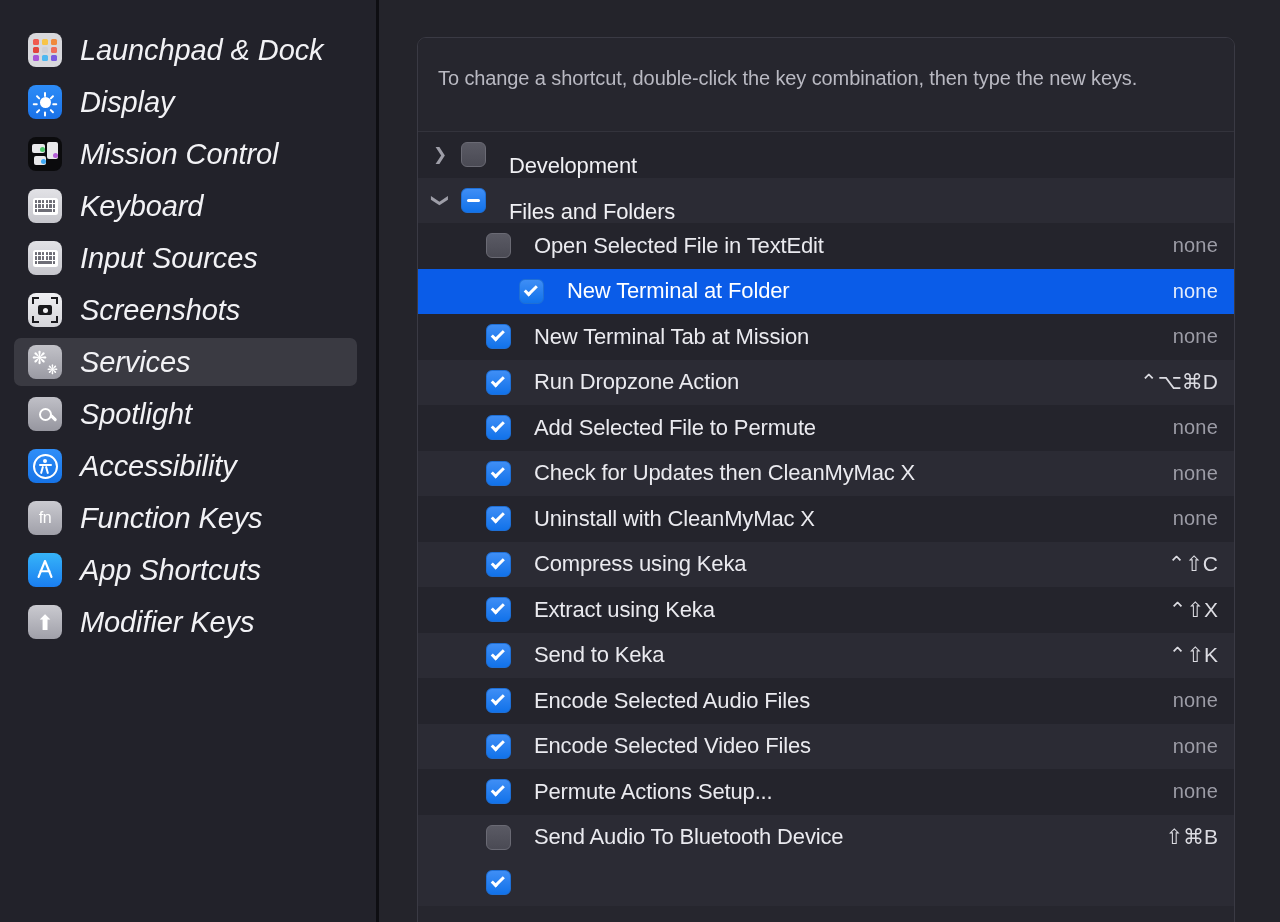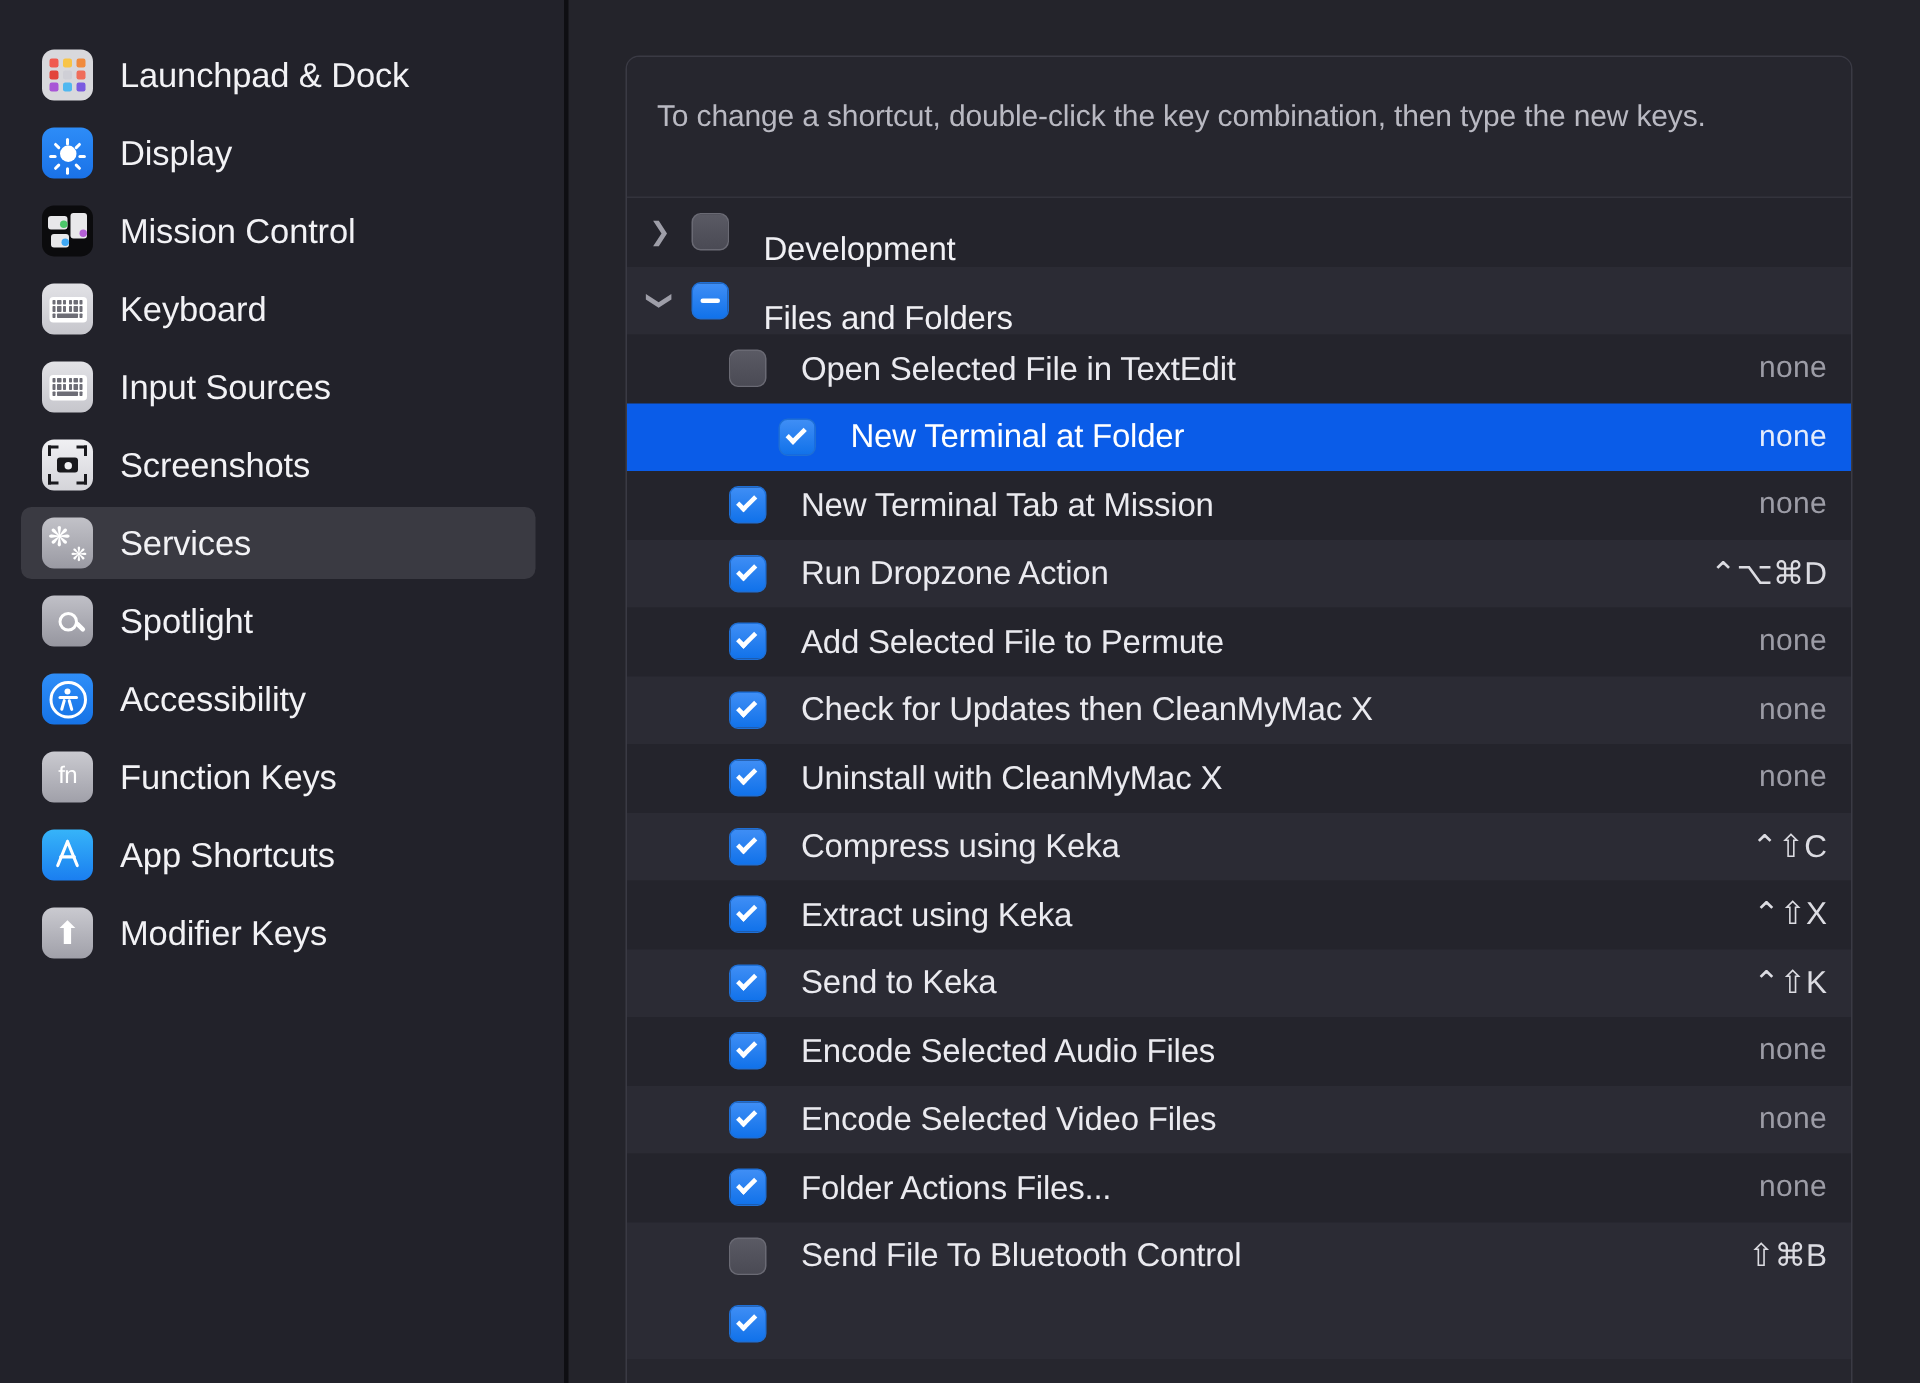--- a/index.html
+++ b/index.html
@@ -46,24 +46,25 @@
     margin: 4px 19px 4px 14px;
     padding-left: 14px;
     border-radius: 7px;
     gap: 18px;
     cursor: default;
   }
   .side-item.selected {
     background: #3a3a42;
   }
   .side-label {
-    font-size: 23px;
+    font-size: 29px;
     color: #f2f2f5;
     letter-spacing: -0.1px;
     white-space: nowrap;
+    font-style: italic;
   }
 
   .app-icon {
     width: 34px; height: 34px;
     border-radius: 8px;
     flex: 0 0 34px;
     position: relative;
     overflow: hidden;
     display: flex;
     align-items: center;
@@ -603,29 +604,29 @@
             <span class="rlabel">Encode Selected Video Files</span>
             <span class="rshort">none</span>
           </div>
           <div class="row odd">
             <span class="chev spacer">❯</span>
             <span class="cbwrap indent">
               <span class="cb on">
                 <span class="tick"></span>
               </span>
             </span>
-            <span class="rlabel">Folder Actions Files...</span>
+            <span class="rlabel">Permute Actions Setup...</span>
             <span class="rshort">none</span>
           </div>
           <div class="row even">
             <span class="chev spacer">❯</span>
             <span class="cbwrap indent">
               <span class="cb off"></span>
             </span>
-            <span class="rlabel">Send File To Bluetooth Control</span>
+            <span class="rlabel">Send Audio To Bluetooth Device</span>
             <span class="rshort keys">⇧⌘B</span>
           </div>
           <div class="row even">
             <span class="chev spacer">❯</span>
             <span class="cbwrap indent">
               <span class="cb on">
                 <span class="tick"></span>
               </span>
             </span>
             <span class="rlabel"></span>

